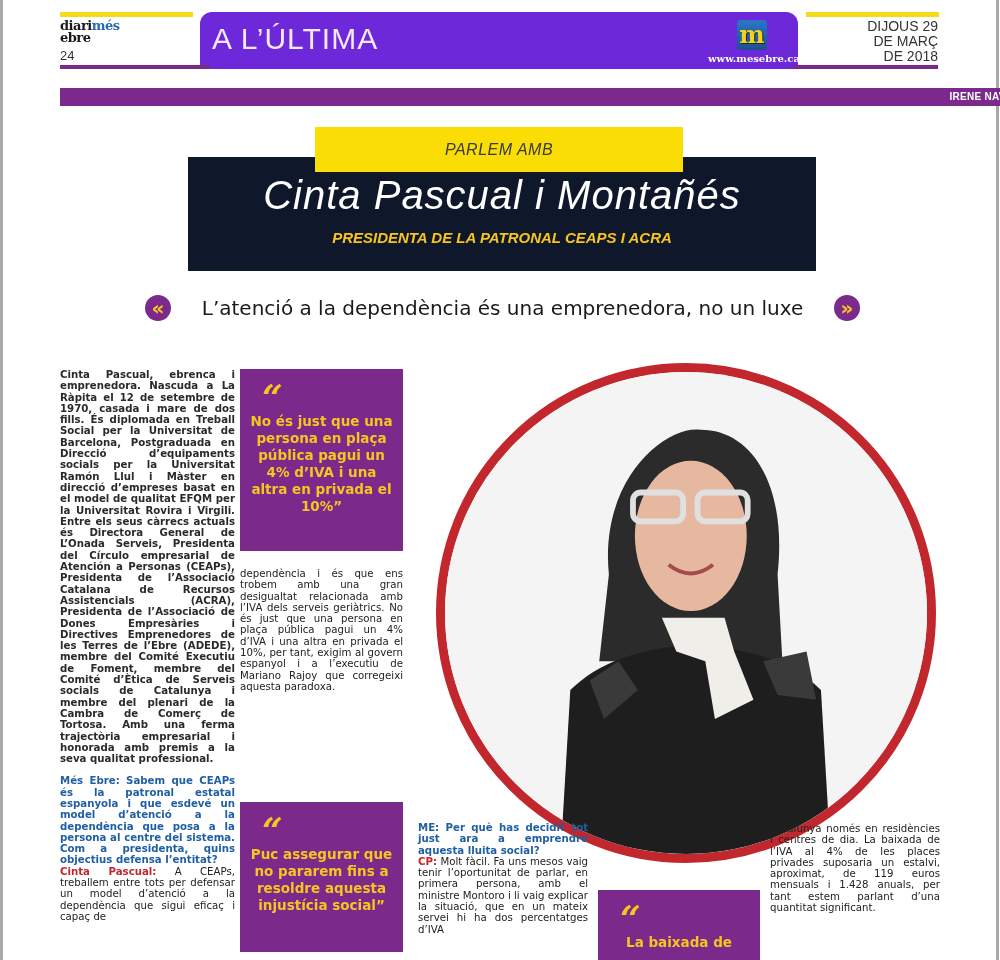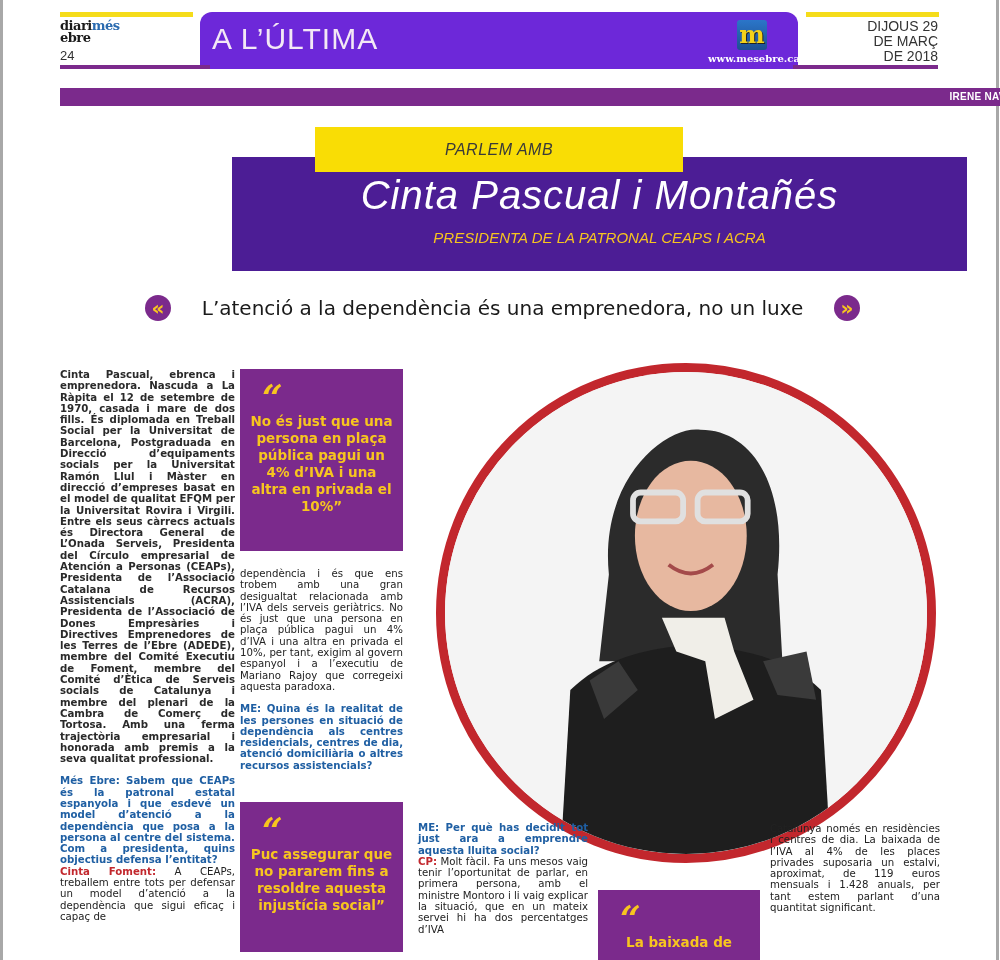--- a/index.html
+++ b/index.html
@@ -37,23 +37,23 @@
   .logo-box span { color: #f3d21a; font-weight: bold; font-size: 24px; font-family: "DejaVu Serif", serif; line-height: 28px; text-shadow: 1px 1px 0 #222; }
   .logo-url { position: absolute; left: 508px; top: 41px; color: #fff; font-size: 10px; font-weight: bold; font-family: "DejaVu Serif", "Liberation Serif", serif; }
   .date { position: absolute; right: 62px; top: 19px; text-align: right; font-family: "Liberation Sans", sans-serif; font-size: 14px; line-height: 15px; color: #333; margin-left: 48px; }
 
   .author-bar { position: absolute; left: 60px; top: 88px; width: 996px; height: 18px; background: #7b2a8c; }
   .author { position: absolute; right: 8px; top: 3px; color: #fff; font-size: 10px; font-weight: bold; font-family: "Liberation Sans", sans-serif; letter-spacing: 0.3px; }
 
   
   .kicker { position: absolute; left: 315px; top: 127px; width: 368px; height: 45px; background: #f9dd05; display: flex; align-items: center; justify-content: center; z-index: 2; }
   .kicker span { font-style: italic; font-size: 16px; color: #3a3a3a; font-family: "Liberation Sans", sans-serif; letter-spacing: 0.5px; }
-  .name-box { position: absolute; left: 188px; top: 157px; width: 735px; height: 114px; background: #4c1d95; margin-left: 44px; }
+  .name-box { position: absolute; left: 188px; top: 157px; width: 628px; height: 114px; background: #0f172a; }
   .name { position: absolute; left: 0; right: 0; top: 16px; text-align: center; color: #fff; font-style: italic; font-size: 40px; font-family: "Liberation Sans", sans-serif; letter-spacing: 1px; }
-  .role { position: absolute; left: 0; right: 0; top: 72px; text-align: center; color: #f7c51f; font-style: italic; font-weight: normal; font-size: 15px; font-family: "Liberation Sans", sans-serif; }
+  .role { position: absolute; left: 0; right: 0; top: 72px; text-align: center; color: #f7c51f; font-style: italic; font-weight: bold; font-size: 15px; font-family: "Liberation Sans", sans-serif; }
 
   .headline { position: absolute; left: 145px; top: 293px; width: 715px; height: 30px; display: flex; align-items: center; justify-content: space-between; }
   .qbadge { width: 26px; height: 26px; border-radius: 50%; background: #7b2a8c; color: #f7c51f; font-weight: bold; font-size: 20px; display: flex; align-items: center; justify-content: center; line-height: 1; }
   .headline-text { font-size: 20px; color: #1a1a1a; font-family: "DejaVu Sans", sans-serif; }
 
   
   .col { position: absolute; font-size: 10.2px; line-height: 11.3px; font-family: "DejaVu Sans", sans-serif; text-align: justify; }
   .col p { margin: 0; }
   .bold { font-weight: bold; color: #2a2a2a; }
   .q { font-weight: bold; color: #1f5fa3; }
@@ -120,32 +120,31 @@
 <div class="headline">
   <span class="qbadge">«</span>
   <span class="headline-text">L’atenció a la dependència és una emprenedora, no un luxe</span>
   <span class="qbadge">»</span>
 </div>
 
 <div class="col col1">
   <p class="bold">Cinta Pascual, ebrenca i emprenedora. Nascuda a La Ràpita el 12 de setembre de 1970, casada i mare de dos fills. És diplomada en Treball Social per la Universitat de Barcelona, Postgraduada en Direcció d’equipaments socials per la Universitat Ramón Llul i Màster en direcció d’empreses basat en el model de qualitat EFQM per la Universitat Rovira i Virgili. Entre els seus càrrecs actuals és Directora General de L’Onada Serveis, Presidenta del Círculo empresarial de Atención a Personas (CEAPs), Presidenta de l’Associació Catalana de Recursos Assistencials (ACRA), Presidenta de l’Associació de Dones Empresàries i Directives Emprenedores de les Terres de l’Ebre (ADEDE), membre del Comité Executiu de Foment, membre del Comité d’Ètica de Serveis socials de Catalunya i membre del plenari de la Cambra de Comerç de Tortosa. Amb una ferma trajectòria empresarial i honorada amb premis a la seva qualitat professional.</p>
   <p style="height:11px"></p>
   <p class="q">Més Ebre: Sabem que CEAPs és la patronal estatal espanyola i que esdevé un model d’atenció a la dependència que posa a la persona al centre del sistema. Com a presidenta, quins objectius defensa l’entitat?</p>
-  <p><span class="ans-label">Cinta Foment:</span><span> A CEAPs, treballem entre tots per defensar un model d’atenció a la dependència que sigui eficaç i capaç de</span></p>
+  <p><span class="ans-label">Cinta Pascual:</span><span> A CEAPs, treballem entre tots per defensar un model d’atenció a la dependència que sigui eficaç i capaç de</span></p>
 </div>
 
 <div class="pull pull1">
   <span class="mark">“</span>
   <div class="ptext">No és just que una persona en plaça pública pagui un 4% d’IVA i una altra en privada el 10%”</div>
 </div>
 
 <div class="col col2">
   <p>dependència i és que ens trobem amb una gran desigualtat relacionada amb l’IVA dels serveis geriàtrics. No és just que una persona en plaça pública pagui un 4% d’IVA i una altra en privada el 10%, per tant, exigim al govern espanyol i a l’executiu de Mariano Rajoy que corregeixi aquesta paradoxa.</p>
   <p style="height:11px"></p>
-  <p class="q">ME: Quina és la realitat de les persones en situació de dependència als centres residencials, centres de dia, atenció domiciliària o altres recursos assistencials?</p>
 </div>
 
 <div class="pull pull2">
   <span class="mark">“</span>
   <div class="ptext">Puc assegurar que no pararem fins a resoldre aquesta injustícia social”</div>
 </div>
 
 <div class="photo-ring">
   <svg viewBox="0 0 500 500">
     <rect x="0" y="0" width="500" height="500" fill="#f4f4f4"></rect>

